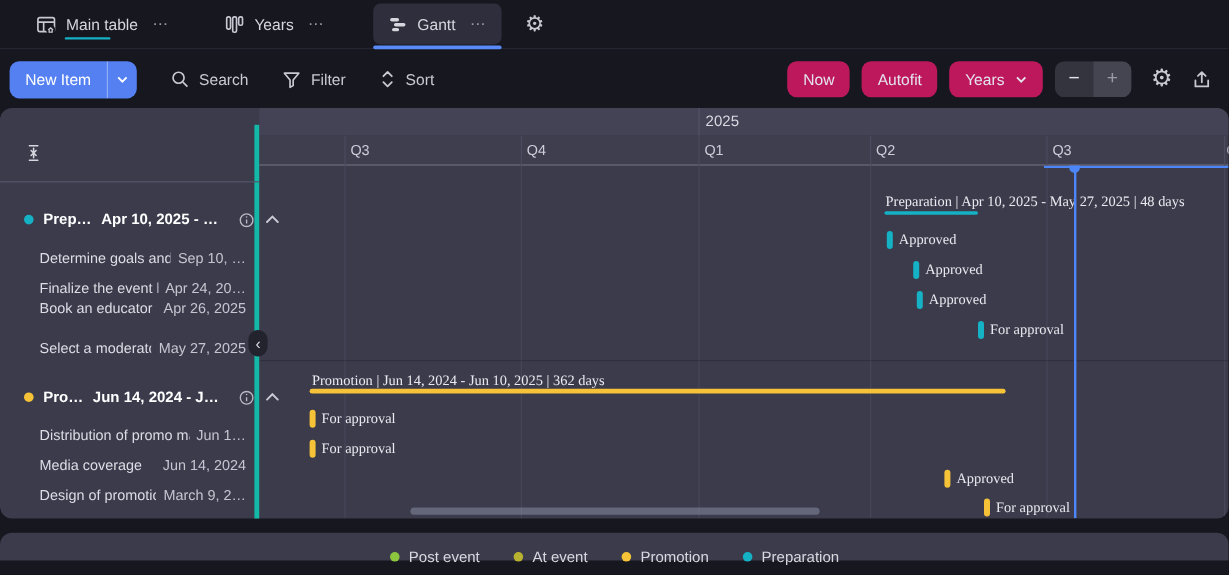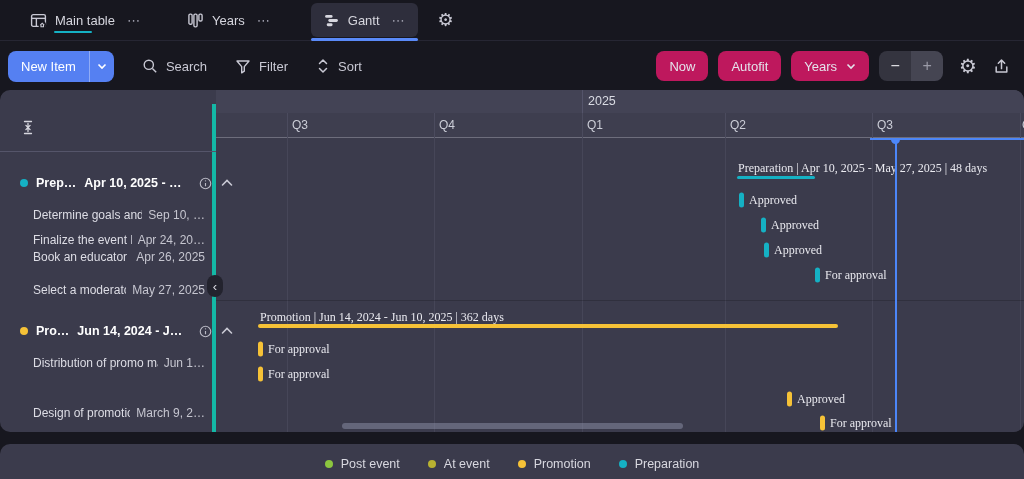--- a/index.html
+++ b/index.html
@@ -83,21 +83,21 @@
               transform:translateY(-50%); }
   .pill { width:5px; height:15px; border-radius:3px; flex:0 0 auto; }
   .bar-label { font-size:12px; color:#e9e9ef; white-space:nowrap; }
   .now-vline { position:absolute; top:0; bottom:0; width:2px; }
   .now-hline { position:absolute; top:0; height:2px; }
   .now-dot { position:absolute; width:9px; height:9px; border-radius:50%; }
   .hscroll { position:absolute; left:126px; top:285px; width:341px; height:6px;
              border-radius:3px; background:rgba(150,155,180,.45); cursor:pointer; }
 
   
-  .legend { position:absolute; left:0; top:444px; width:1024px; height:35px;
+  .legend { position:absolute; left:0; top:444px; width:1024px; height:23px;
             background:#3b3b4c; border-radius:10px 10px 0 0;
             display:flex; align-items:flex-start; justify-content:center; gap:28px; padding-top:13px; }
   .leg-item { display:flex; align-items:center; gap:8px; font-size:12.5px; color:#d8d8e0; }
   .leg-dot { width:8px; height:8px; border-radius:50%; }
   svg { display:block; }
 </style>
 </head>
 <body>
 
 <div class="stage">
@@ -348,20 +348,24 @@
         <span class="icon">
           <svg width="12" height="8" viewBox="0 0 12 8" fill="none" stroke="#c9c9d4" stroke-width="1.6" stroke-linecap="round">
             <polyline points="1.5,6 6,1.5 10.5,6"></polyline>
           </svg>
         </span>
       </div>
       <div class="srow" style="top:246px;">
         <span class="tname">Distribution of promo mat…</span>
         <span class="tdate">Jun 1…</span>
       </div>
+      <div class="srow" style="top:271px;">
+        <span class="tname">Media coverage</span>
+        <span class="tdate">Jun 14, 2024</span>
+      </div>
       <div class="srow" style="top:296px;">
         <span class="tname">Design of promotional …</span>
         <span class="tdate">March 9, 2…</span>
       </div>
       <div class="srow" style="top:321px;">
         <span class="tname">Email marketing list</span>
         <span class="tdate">May 30, 2025</span>
       </div>
     </div>
 

